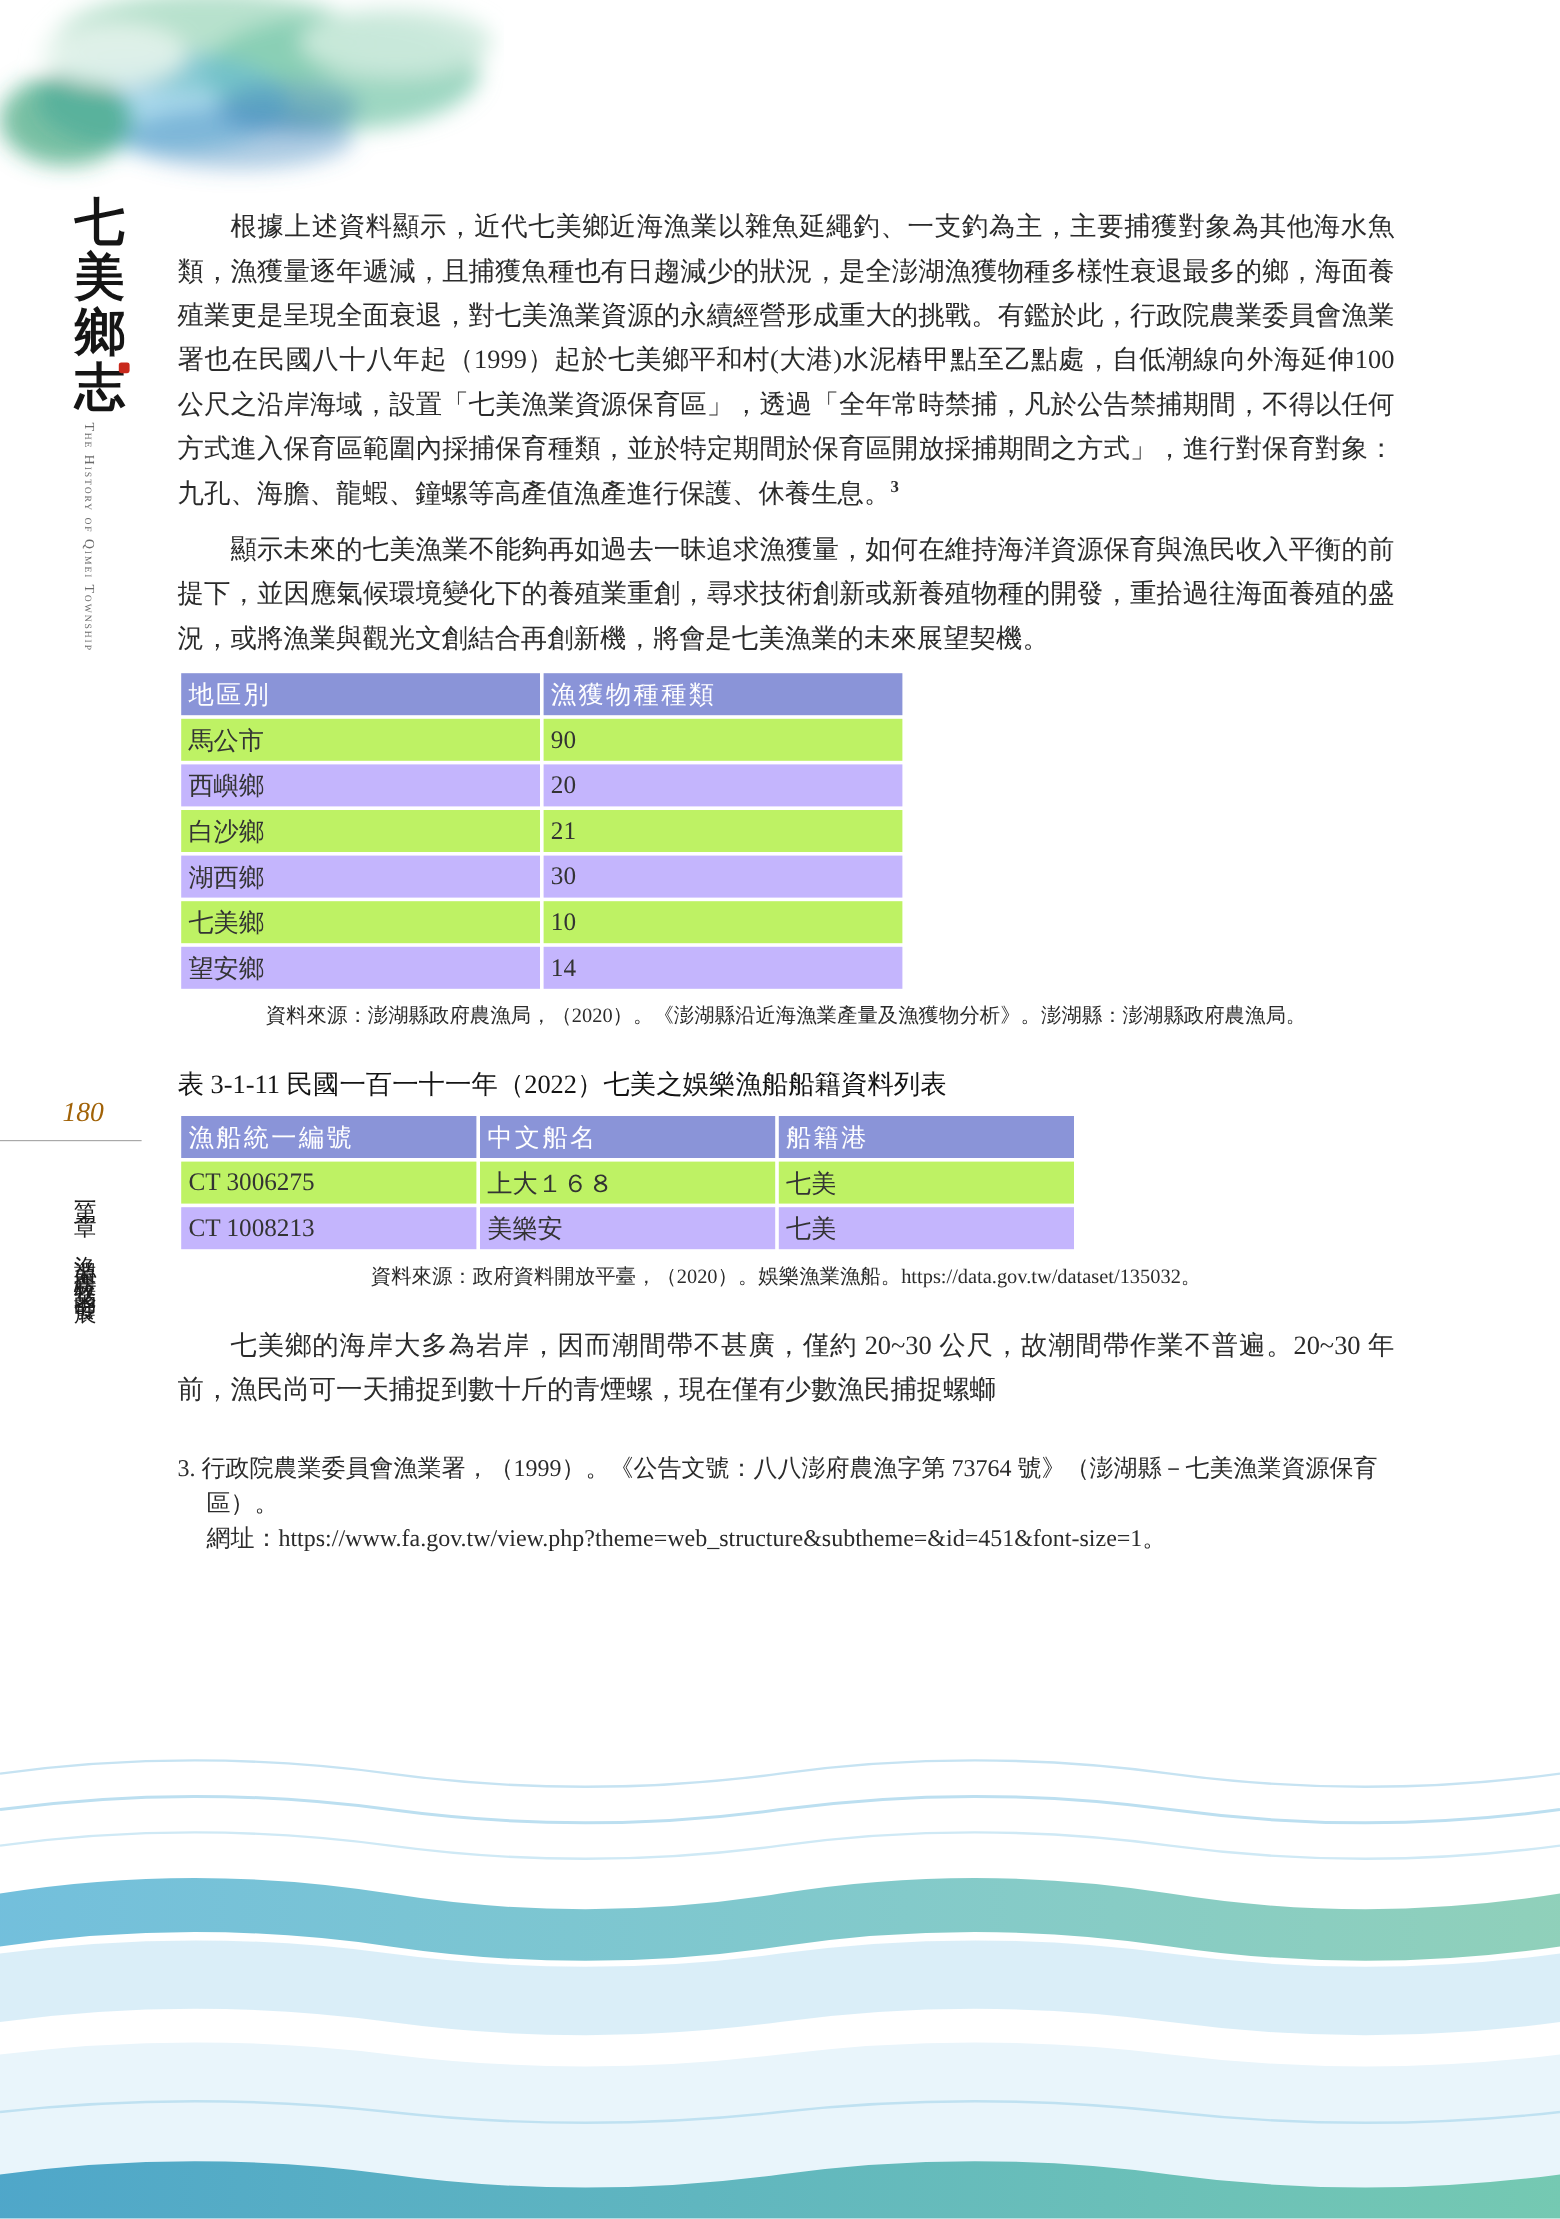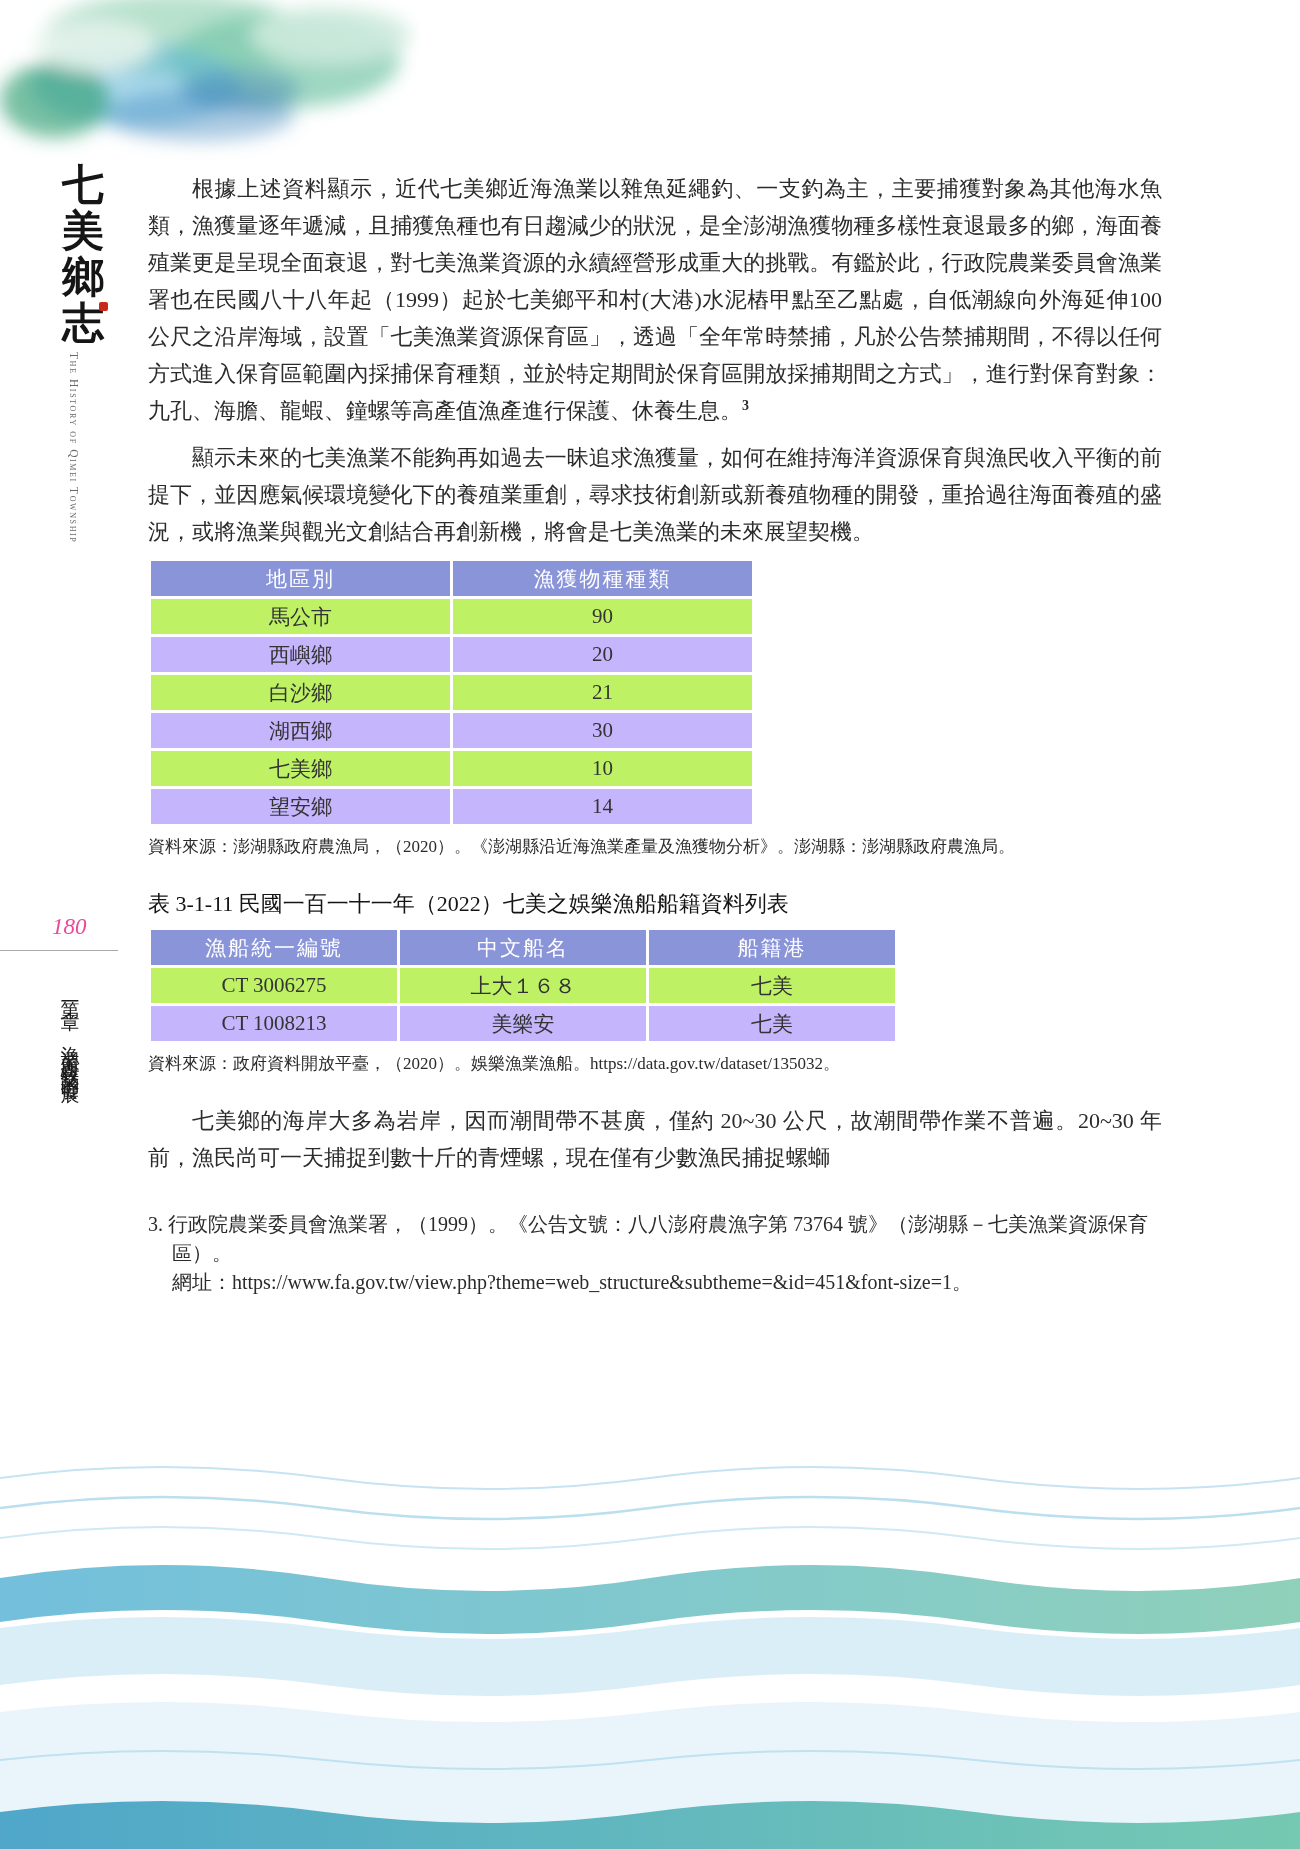--- a/index.html
+++ b/index.html
@@ -10,43 +10,43 @@
   
   .deco-top{position:absolute;left:0;top:0;width:420px;height:170px;pointer-events:none;}
   .deco-bottom{position:absolute;left:0;bottom:0;width:1300px;height:389px;pointer-events:none;}
   
   .calligraphy{position:absolute;left:54px;top:162px;width:58px;text-align:center;}
   .calligraphy span{display:block;font-family:"DejaVu Serif",serif;font-weight:bold;font-size:42px;line-height:46px;color:#151515;}
   .seal-dot{position:absolute;left:99px;top:302px;width:9px;height:9px;background:#c8291c;border-radius:2px;}
   .subtitle-vertical{position:absolute;left:68px;top:352px;writing-mode:vertical-rl;
     font-variant:small-caps;font-size:11.5px;letter-spacing:1.6px;color:#6a6a6a;
     font-family:"Liberation Serif",serif;}
-  .page-number{position:absolute;left:52px;top:914px;font-style:italic;font-size:23px;color:#ec4899;}
+  .page-number{position:absolute;left:52px;top:914px;font-style:italic;font-size:23px;color:#a16207;}
   .page-rule{position:absolute;left:0;top:950px;width:118px;height:1px;background:#a9a9a9;}
   .chapter-vertical{position:absolute;left:57px;top:986px;writing-mode:vertical-rl;
     font-size:19px;color:#1b1b1b;letter-spacing:5px;font-family:"Liberation Sans","DejaVu Sans",sans-serif;}
   .chapter-vertical .part2{display:inline-block;margin-top:20px;}
   
   .main{position:absolute;left:148px;top:170px;width:1014px;}
   p.body-para{margin:0;font-size:22px;line-height:37px;text-align:justify;text-indent:2em;color:#2b2b2b;}
   p.p2{margin-top:10px;}
   p.p3{margin-top:26px;}
   sup.fn{font-size:14px;font-weight:bold;line-height:0;}
   .caption{font-size:22px;color:#141414;margin:0;line-height:30px;}
   .caption1{margin-top:24px;}
   .caption2{margin-top:30px;}
   table.data-table{border-collapse:separate;border-spacing:3px;margin-top:8px;}
   table.data-table th{background:#8a94d8;color:#ffffff;font-weight:normal;letter-spacing:2px;}
-  table.data-table th,table.data-table td{height:35px;text-align:center;vertical-align:middle;font-size:21px;padding:0 6px;}
+  table.data-table th,table.data-table td{height:35px;text-align:left;vertical-align:middle;font-size:21px;padding:0 6px;}
   table.data-table td{color:#333333;}
   tr.row-light td{background:#bef264;}
   tr.row-dark td{background:#c4b5fd;}
   .t1-col{width:299px;}
   .t2-col{width:246px;}
-  .source-note{font-size:17px;color:#2b2b2b;margin-top:8px;line-height:24px;}
+  .source-note{font-size:17px;color:#2b2b2b;margin-top:8px;line-height:24px;text-align:center;}
   .footnote{font-size:20px;line-height:29px;color:#2b2b2b;margin-top:34px;padding-left:24px;text-indent:-24px;}
 </style>
 </head>
 <body>
 
 <svg class="deco-top" viewBox="0 0 420 170">
   <defs>
     <filter id="wblur" x="-40%" y="-40%" width="180%" height="180%">
         <feGaussianBlur stdDeviation="9"></feGaussianBlur>
       </filter>

